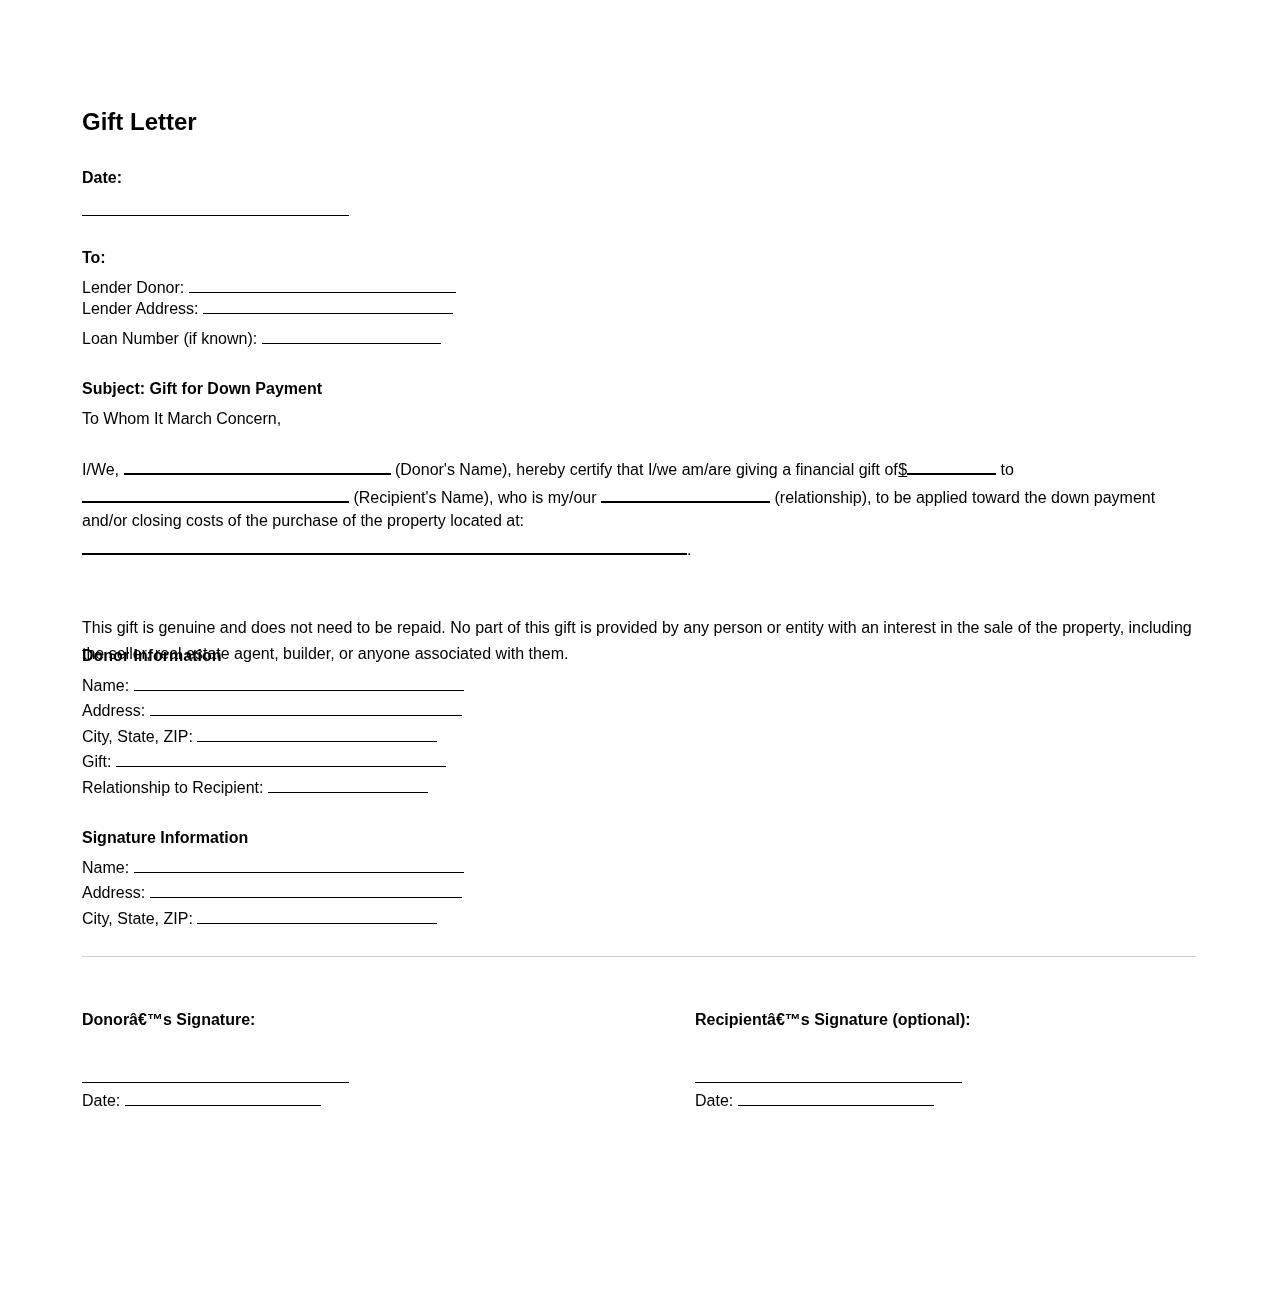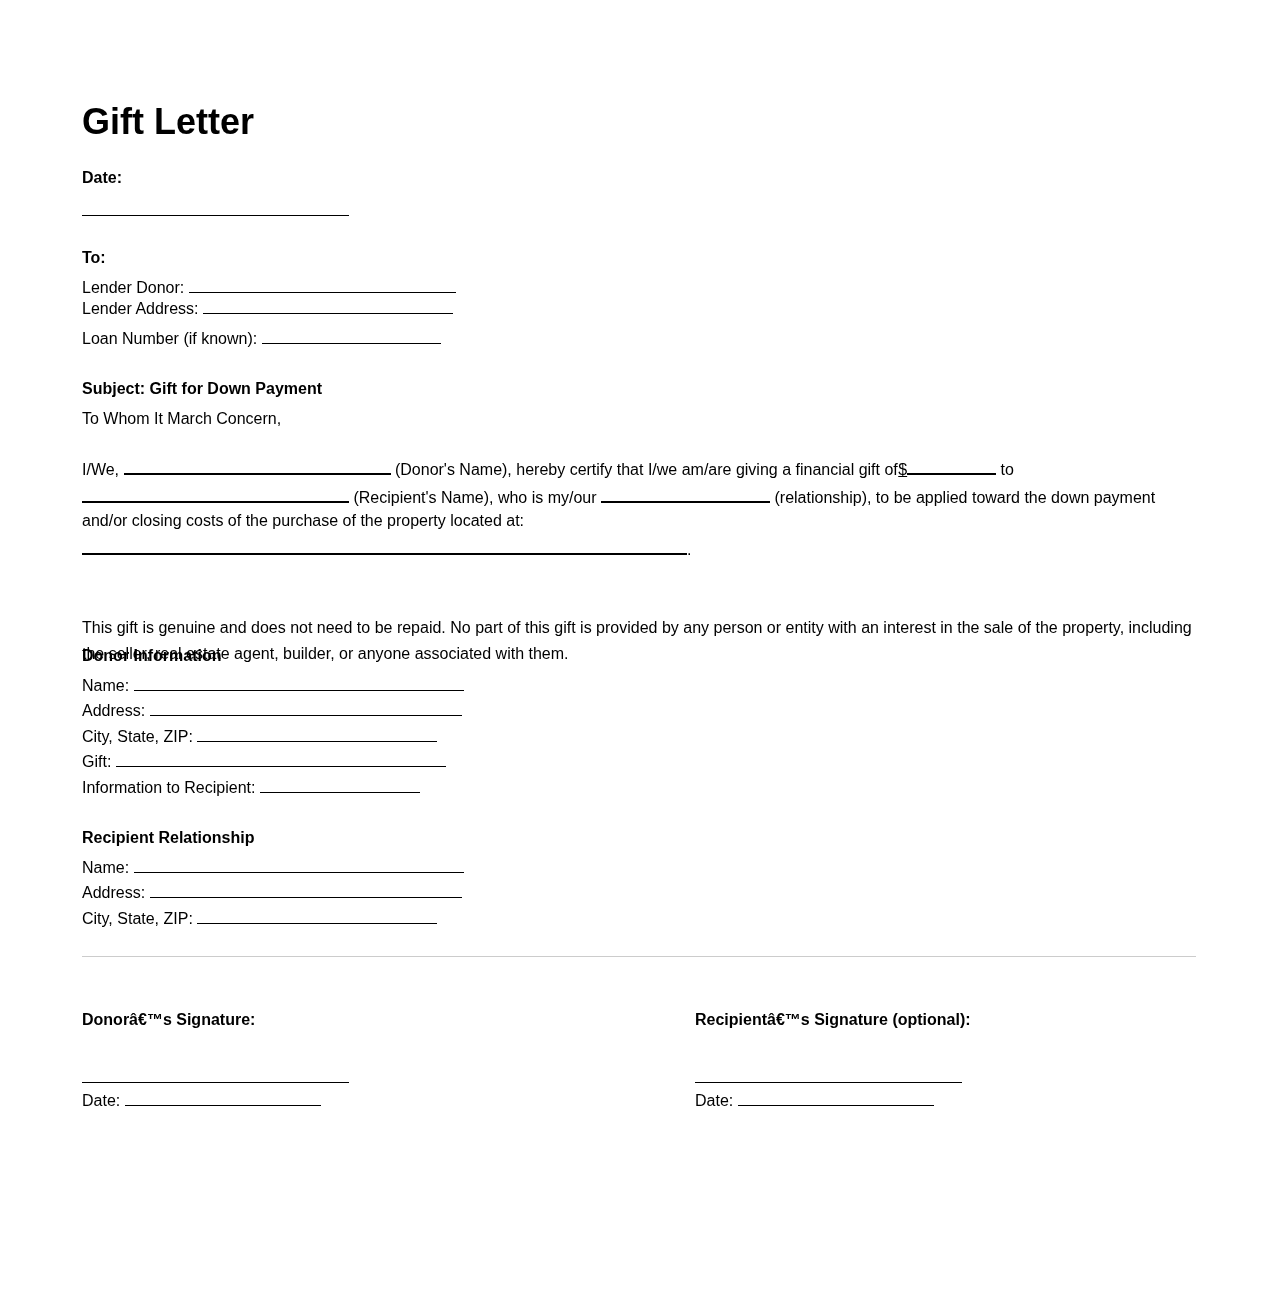--- a/index.html
+++ b/index.html
@@ -2,21 +2,21 @@
 <html><head>
 <meta charset="utf-8">
 <style>
   html, body { margin: 0; padding: 0; background: #ffffff; }
   body {
     width: 1278px; height: 1300px; overflow: hidden;
     font-family: "Liberation Sans", sans-serif;
     color: #000; font-size: 16px;
   }
   .page { position: relative; padding: 0 82px; }
-  .title { position: absolute; top: 103px; left: 82px; margin: 0; font-size: 36px; font-weight: bold; line-height: 38px; }
+  .title { position: absolute; top: 103px; left: 82px; margin: 0; font-size: 24px; font-weight: bold; line-height: 38px; }
   .abs { position: absolute; left: 82px; }
   .bold { font-weight: bold; }
   .line { line-height: 26px; white-space: nowrap; }
   .blank { display: inline-block; border-bottom: 1px solid #000; height: 14px; vertical-align: baseline; }
   .bblank { display: inline-block; border-bottom: 2px solid #000; height: 14px; vertical-align: baseline; }
   .para { position: absolute; left: 82px; width: 1114px; line-height: 26px; margin-top: 48px; }
   .divider { position: absolute; left: 82px; top: 956px; width: 1114px; height: 0; border-top: 1px solid #cccccc; }
   .sig-col { position: absolute; top: 1007px; width: 480px; }
   .sig-line { position: absolute; top: 1082px; width: 267px; border-top: 1px solid #000; }
   .u-dollar { text-decoration: underline; }
@@ -79,25 +79,25 @@
   </div>
   <div class="abs line" style="top:724px;">
     <span>City, State, ZIP:</span>
     <span class="blank" style="width:240px;"></span>
   </div>
   <div class="abs line" style="top:749px;">
     <span>Gift:</span>
     <span class="blank" style="width:330px;"></span>
   </div>
   <div class="abs line" style="top:775px;">
-    <span>Information to Recipient:</span>
+    <span>Relationship to Recipient:</span>
     <span class="blank" style="width:160px;"></span>
   </div>
 
-  <div class="abs line bold" style="top:825px;">Recipient Relationship</div>
+  <div class="abs line bold" style="top:825px;">Signature Information</div>
   <div class="abs line" style="top:855px;">
     <span>Name:</span>
     <span class="blank" style="width:330px;"></span>
   </div>
   <div class="abs line" style="top:880px;">
     <span>Address:</span>
     <span class="blank" style="width:312px;"></span>
   </div>
   <div class="abs line" style="top:906px;">
     <span>City, State, ZIP:</span>

